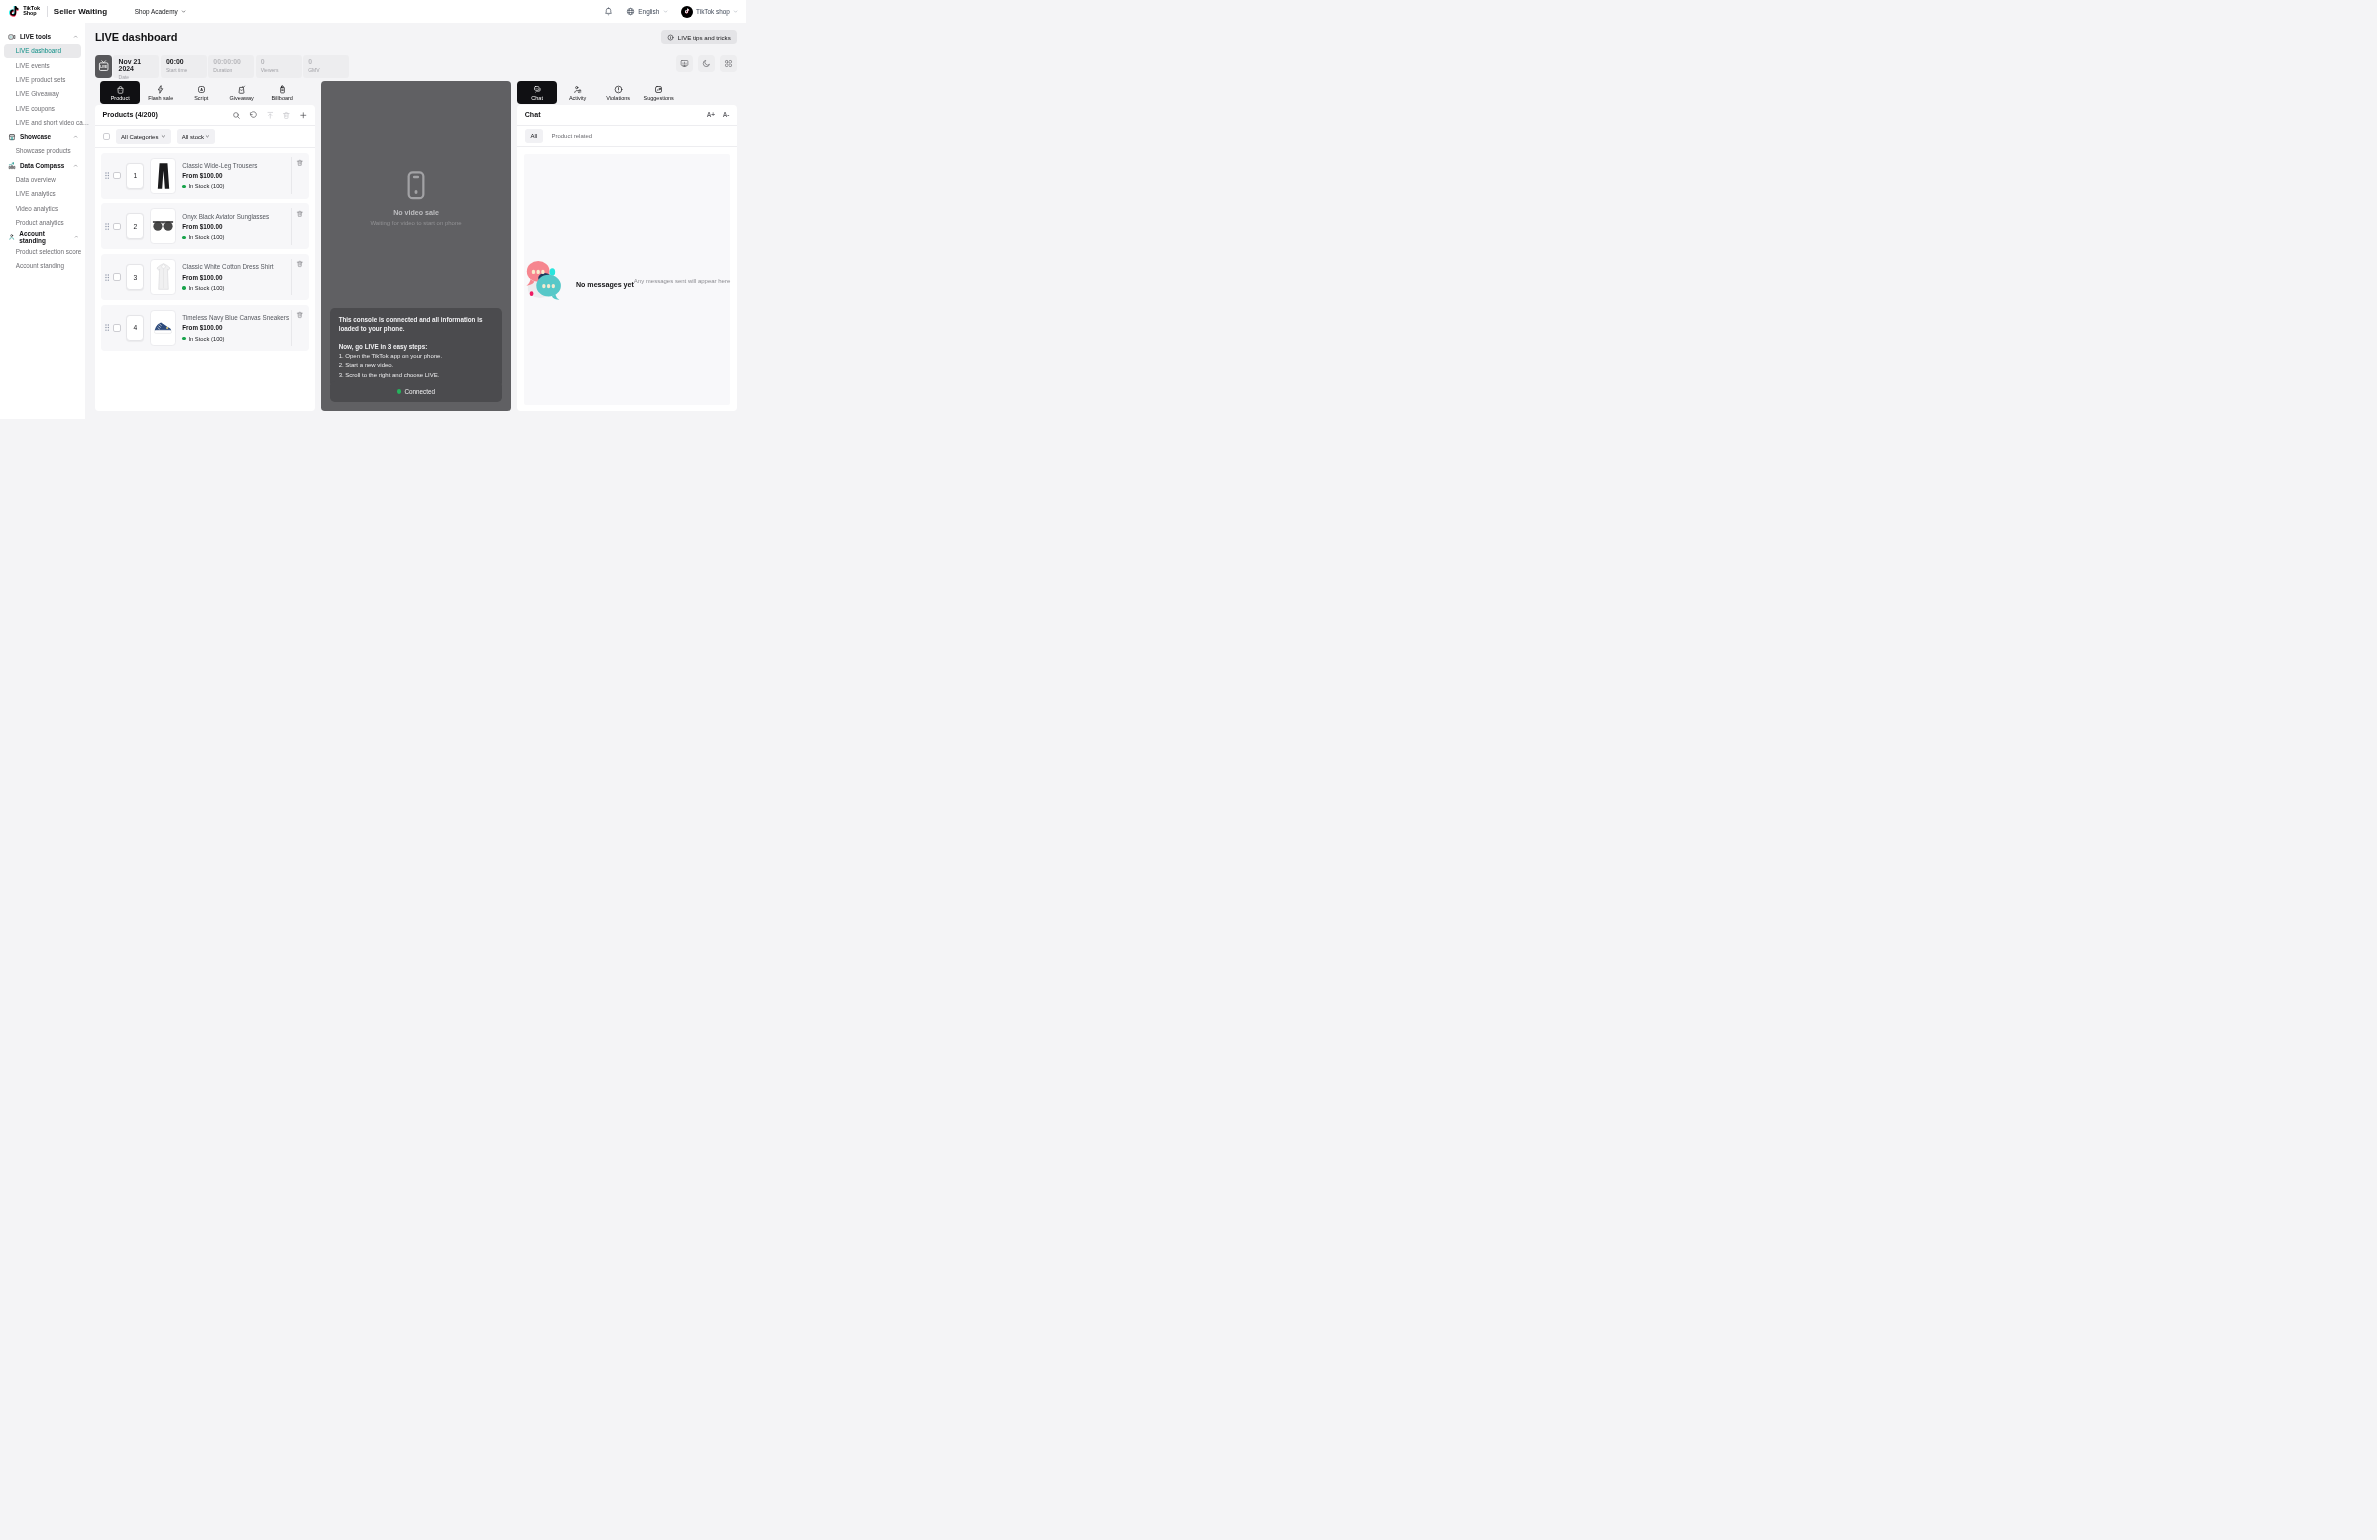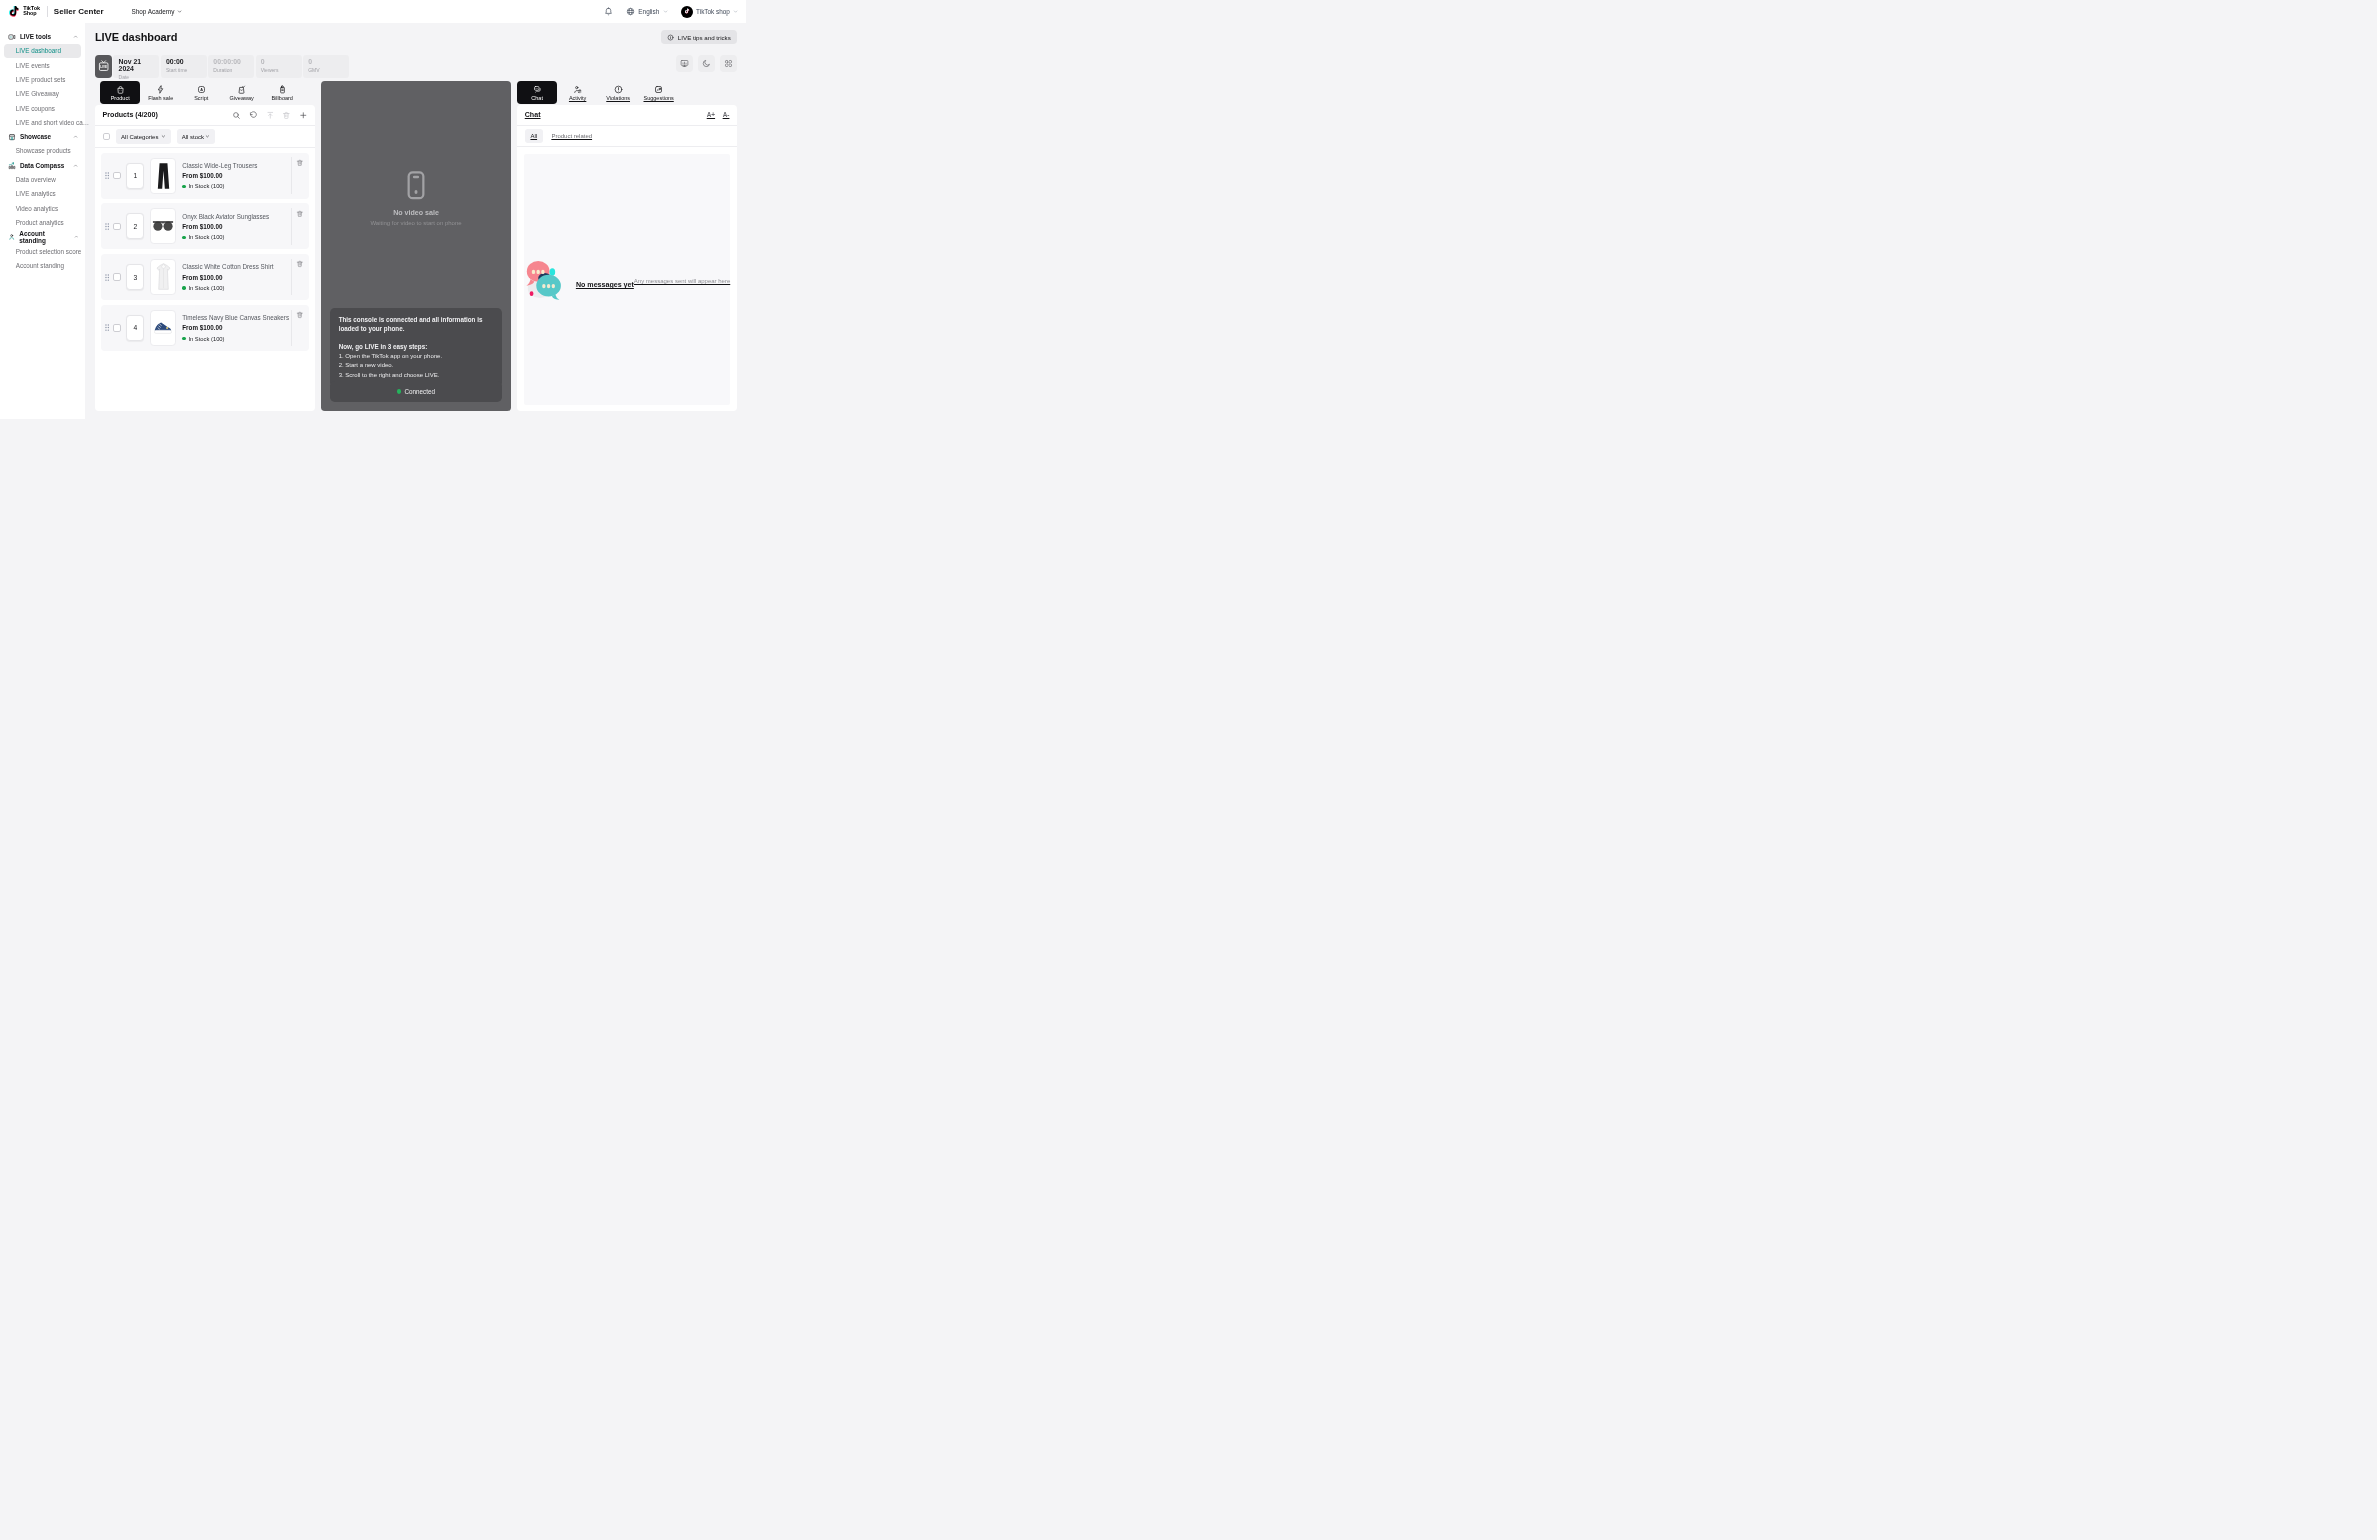--- a/index.html
+++ b/index.html
@@ -101,21 +101,21 @@
     padding:6.2px 8.6px 6.7px; color:#f0f0f2; font-size:6.3px; line-height:1.55; }
   .c-bold { font-weight:700; }
   .c2 { margin-top:7.6px; font-weight:700; }
   .step { font-size:6px; color:#eaeaec; line-height:1.6; font-weight:400; }
   .connected-bar { position:absolute; left:9.5px; right:9.5px; bottom:9.5px; height:21px; background:#4b4b4e;
     border-radius:4.8px; display:flex; align-items:center; justify-content:center; gap:3.8px; }
   .cdot { width:3.8px; height:4.3px; border-radius:50%; background:#25b35c; }
   .ctxt { font-size:6.3px; color:#f0f0f2; }
 
   
-  .panel-chat { width:220px; display:flex; flex-direction:column;text-decoration:underline; }
+  .panel-chat { width:220px; display:flex; flex-direction:column; }
   .chat-header { height:21px; flex:0 0 21px; display:flex; align-items:center; padding:0 7.6px; border-bottom:0.5px solid #ededf0; }
   .chat-title { font-size:7.1px; font-weight:700; color:#121214; }
   .font-btns { margin-left:auto; display:flex; gap:7.6px; font-size:6.4px; font-weight:600; color:#6d6d72; }
   .font-btns span { cursor:pointer; }
   .chips-row { height:21px; flex:0 0 21px; display:flex; align-items:center; gap:8.6px; padding:0 7.6px; border-bottom:0.5px solid #ededf0; }
   .chip-active { height:13.3px; padding:0 5.7px; background:#f1f1f4; border-radius:2.9px; font-size:6px;
     color:#141418; display:flex; align-items:center; cursor:pointer; }
   .chip-plain { font-size:6px; color:#6e6e73; cursor:pointer; }
   .chat-body { flex:1; margin:6.7px; background:#f8f8fa; border-radius:1.9px; display:flex; flex-direction:row;
     align-items:center; justify-content:center; }
@@ -137,21 +137,21 @@
       <svg viewBox="0 0 24 24" width="12.4" height="14.3" style="position:absolute;left:0;top:0;">
           <path fill="#000" d="M16 2c.5 2.3 2.1 4 4.3 4.3v3.2c-1.6 0-3.1-.5-4.3-1.3v6.7a6 6 0 1 1-5.2-6v3.3a2.9 2.9 0 1 0 2.1 2.8V2h3.1z"></path>
         </svg>
     </div>
     <div class="brand-txt">
       <span class="brand-line">TikTok</span>
       <span class="brand-line">Shop</span>
     </div>
   </div>
   <div class="hdr-div"></div>
-  <div class="product-name">Seller Center</div>
+  <div class="product-name">Seller Waiting</div>
   <div class="nav-item">
     <span>Shop Academy</span>
     <svg width="5.2" height="5.2" viewBox="0 0 24 24" fill="none" stroke="#17181c" stroke-width="2.4" stroke-linecap="round" stroke-linejoin="round">
         <path d="M6 9l6 6 6-6"></path>
       </svg>
   </div>
   <div class="header-right">
     <svg width="9" height="9" viewBox="0 0 24 24" fill="none" stroke="#3f4857" stroke-width="1.8" stroke-linecap="round" stroke-linejoin="round">
         <path d="M12 3a6 6 0 0 0-6 6v4.5L4.5 17h15L18 13.5V9a6 6 0 0 0-6-6z"></path>
         <path d="M10.4 20a1.9 1.9 0 0 0 3.2 0"></path>

